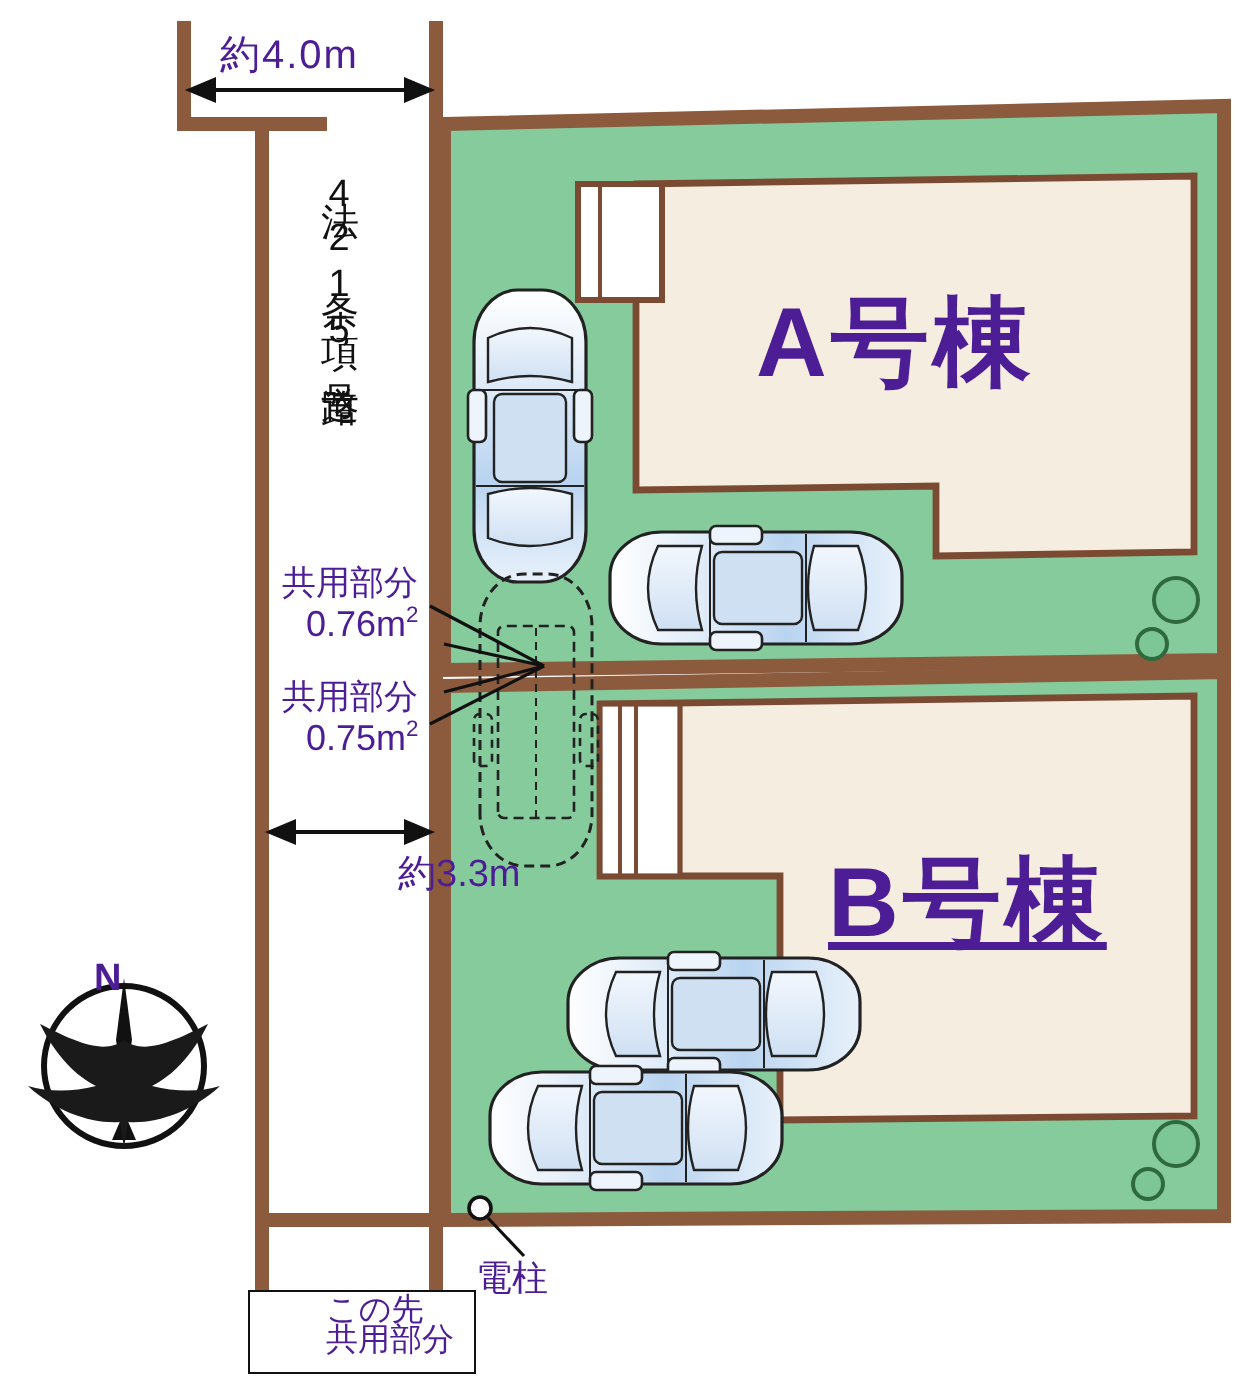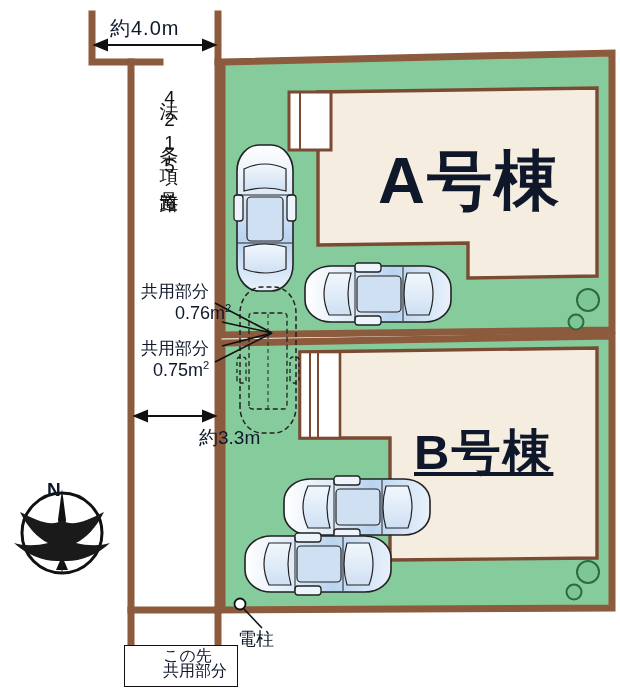--- a/index.html
+++ b/index.html
@@ -11,41 +11,41 @@
     overflow:hidden;
     position:relative;
   }
   #plan{
     position:absolute;left:0;top:0;width:620px;height:696px;
   }
   .txt{
     position:absolute;
     white-space:nowrap;
     font-family:"Liberation Sans","DejaVu Sans",sans-serif;
-    color:#0f172a;
+    color:#4c1d95;
     line-height:1.0;
     pointer-events:none;
   }
   .vtxt{
     position:absolute;
     writing-mode:vertical-rl;
     text-orientation:upright;
     font-family:"Liberation Sans","DejaVu Sans",sans-serif;
     color:#111;
     letter-spacing:1px;
     line-height:1.0;
   }
   #t-road-width{left:110px;top:18px;font-size:20px;letter-spacing:1px;}
   #t-road-law{left:160px;top:86px;font-size:19px;}
   #t-share1-a{left:141px;top:283px;font-size:17px;letter-spacing:0px;}
-  #t-share1-b{left:153px;top:303px;font-size:18px;margin-left:22px;}
+  #t-share1-b{left:153px;top:303px;font-size:18px;}
   #t-share2-a{left:141px;top:340px;font-size:17px;letter-spacing:0px;}
   #t-share2-b{left:153px;top:360px;font-size:18px;}
   #t-depth{left:152px;top:428px;font-size:19px;letter-spacing:0px;margin-left:47px;}
-  #t-blocka{left:378px;top:148px;font-size:65px;font-weight:bold;letter-spacing:2px;text-align:center;}
+  #t-blocka{left:378px;top:148px;font-size:49px;font-weight:bold;letter-spacing:2px;text-align:center;}
   #t-blockb{left:414px;top:428px;font-size:49px;font-weight:bold;letter-spacing:2px;text-decoration:underline;}
   #t-pole{left:238px;top:630px;font-size:18px;}
   #t-north{left:47px;top:480px;font-size:19px;font-weight:bold;}
   #t-deadend{
     left:127px;top:648px;font-size:16px;line-height:0.95;
     text-align:left;
     margin-left:36px;
   }
   .sup{font-size:0.62em;vertical-align:super;}
   .deadend-box{

